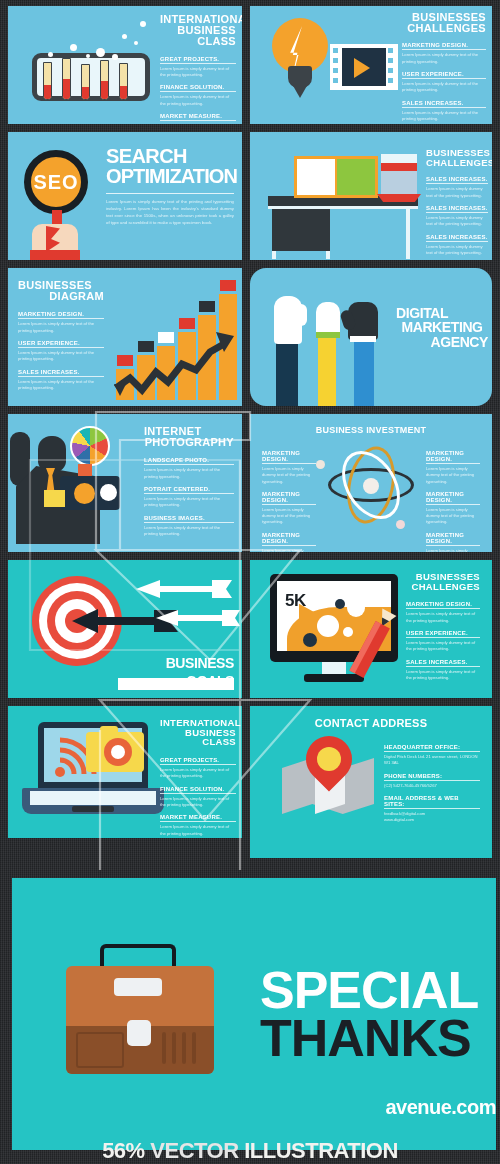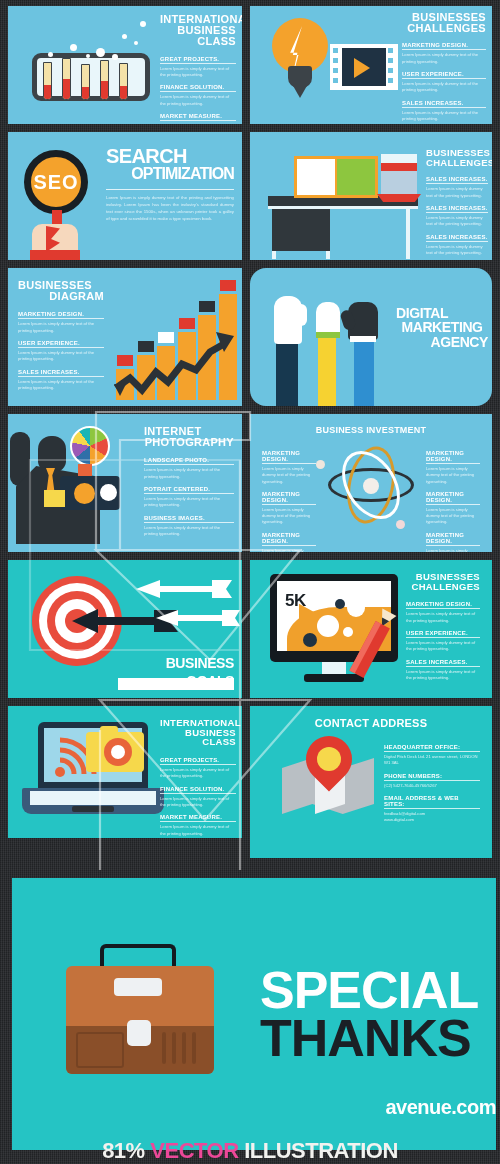--- a/index.html
+++ b/index.html
@@ -64,21 +64,21 @@
   
   .wm { position:absolute; left:0; top:400px; width:360px; height:470px;
         pointer-events:none; opacity:.55; }
   .wm svg { width:100%; height:100%; }
 
   
   .footer { position:absolute; left:0; top:1126px; width:500px; height:38px;
             display:flex; align-items:flex-end; justify-content:center; }
   .footer .f1 { font-size:22px; font-weight:bold; color:#f2f2ef; letter-spacing:-.5px;
                 white-space:nowrap; }
-  .footer .f1 em { font-style:normal; color:#ec4899; }
+  .footer .f1 em { font-style:normal; color:#e5e5e5; }
   .gfx { position:absolute; right:4px; top:1096px; font-size:20px; font-weight:bold;
          color:#fff; letter-spacing:-.5px; }
 </style>
 </head>
 <body>
 
 <div class="sheet">
 
   <div class="panel blue" style="left:8px;top:6px;width:234px;height:118px;">
     <div class="tube-rack"></div>
@@ -162,21 +162,21 @@
   <div class="panel blue" style="left:8px;top:132px;width:234px;height:128px;">
     <div style="position:absolute;left:16px;top:18px;width:64px;height:64px;border-radius:50%;border:7px solid #191f24;background:#f4a22c;"></div>
     <div style="position:absolute;left:16px;top:18px;width:64px;height:64px;display:flex;align-items:center;justify-content:center;color:#fff;font-weight:bold;font-size:20px;letter-spacing:1px;">SEO</div>
     <div style="position:absolute;left:44px;top:78px;width:10px;height:18px;background:#e03a2f;"></div>
     <div style="position:absolute;left:24px;top:92px;width:46px;height:40px;background:#f6d8bd;border-radius:10px 10px 0 0;"></div>
     <div style="position:absolute;left:22px;top:118px;width:50px;height:11px;background:#e03a2f;"></div>
     <div style="position:absolute;left:38px;top:94px;width:14px;height:26px;background:#e03a2f;clip-path:polygon(0 0,100% 10%,36% 50%,100% 64%,0 100%);"></div>
 
     <div class="ttwrap" style="left:98px;top:14px;width:128px;">
       <div class="tt" style="font-size:20px;letter-spacing:-.6px;line-height:1;">SEARCH</div>
-      <div class="tt" style="font-size:16px;letter-spacing:-.9px;line-height:1;text-align:right;">OPTIMIZATION</div>
+      <div class="tt" style="font-size:20px;letter-spacing:-.9px;line-height:1;text-align:center;">OPTIMIZATION</div>
       <div style="height:1px;background:rgba(255,255,255,.8);margin:7px 0 4px;"></div>
       <div class="body" style="font-size:4.3px;line-height:1.65;text-align:justify;">Lorem Ipsum is simply dummy text of the printing and typesetting industry. Lorem Ipsum has been the industry's standard dummy text ever since the 1500s, when an unknown printer took a galley of type and scrambled it to make a type specimen book.</div>
     </div>
   </div>
 
   <div class="panel blue" style="left:250px;top:132px;width:242px;height:128px;">
     <div style="position:absolute;left:18px;top:64px;width:150px;height:10px;background:#30373c;"></div>
     <div style="position:absolute;left:18px;top:74px;width:150px;height:3px;background:#e9f6fa;"></div>
     <div style="position:absolute;left:22px;top:77px;width:58px;height:42px;background:#30373c;"></div>
     <div style="position:absolute;left:22px;top:119px;width:4px;height:8px;background:#e9f6fa;"></div>
@@ -501,17 +501,17 @@
         <path d="M100 300 L310 300 L205 420 Z"></path>
         <path d="M100 330 L100 470"></path>
         <path d="M240 60 L240 470"></path>
       </g>
     </svg>
   </div>
 
   <div class="gfx">avenue.com</div>
   <div class="footer">
     <div class="f1">
-      <span>81% </span><em>VECTOR</em><span> ILLUSTRATION</span>
+      <span>56% </span><em>VECTOR</em><span> ILLUSTRATION</span>
     </div>
   </div>
 
 </div>
 
 </body></html>

